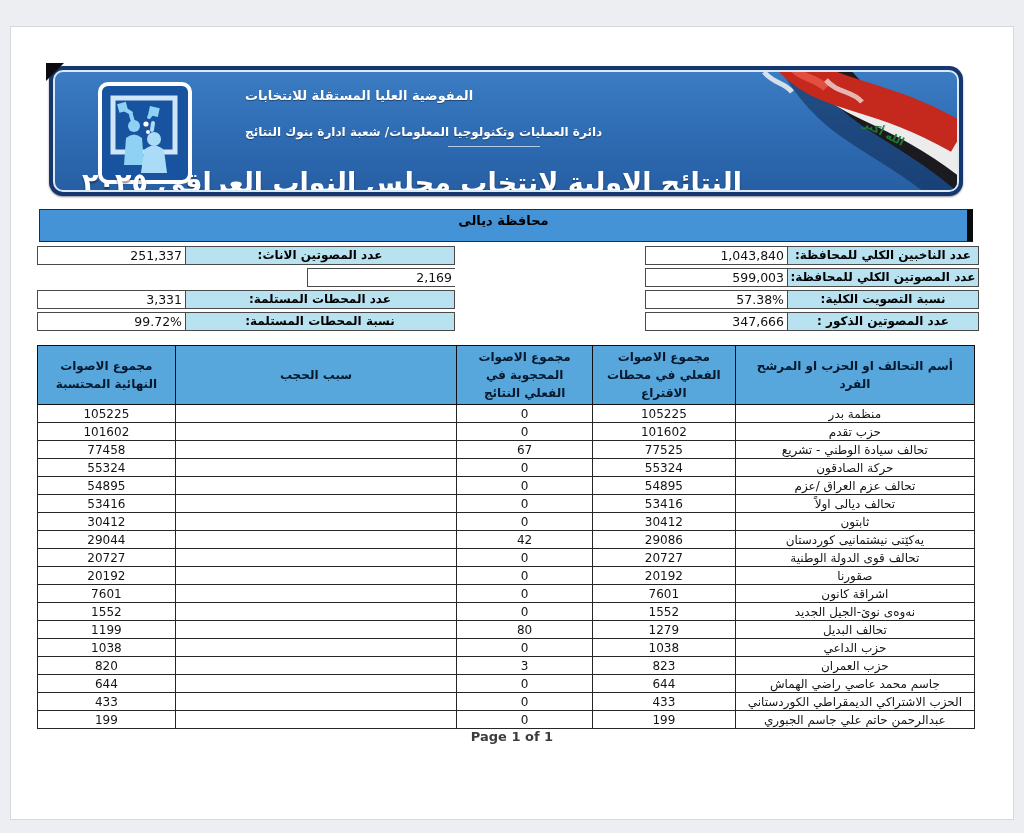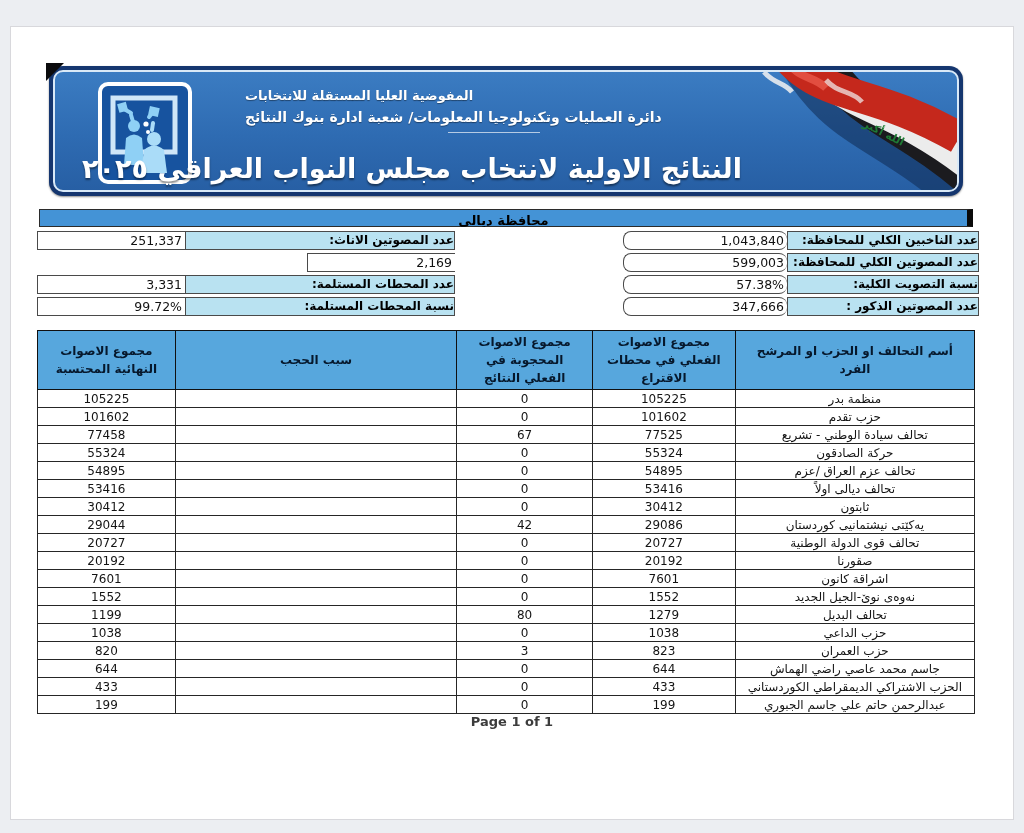--- a/index.html
+++ b/index.html
@@ -39,58 +39,58 @@
     background:linear-gradient(180deg,#3b7cc2 0%,#2e6bb2 55%,#275fa4 100%);
     overflow:hidden;
   }
   .banner-logo { position:absolute; left:42px; top:9px; width:96px; height:104px; z-index:2; }
   .banner-flag { position:absolute; right:-2px; top:-2px; width:225px; height:130px; z-index:1; }
   .banner-text {
     position:absolute; left:190px; right:215px; top:16px; z-index:3;
     text-align:left; color:#ffffff; direction:rtl;
   }
   .org-line1 { font-size:13px; font-weight:bold; text-shadow:0 1px 1px rgba(0,0,0,.4); }
-  .org-line2 { font-size:14px; font-weight:bold; margin-top:6px; text-shadow:0 1px 1px rgba(0,0,0,.4); }
+  .org-line2 { font-size:12px; font-weight:bold; margin-top:22px; text-shadow:0 1px 1px rgba(0,0,0,.4); }
   .org-divider { width:92px; height:1px; background:rgba(255,255,255,.65); margin:7px auto 0 auto; }
   .banner-title { font-size:27px; font-weight:bold; margin-top:20px; letter-spacing:0px; text-shadow:0 2px 2px rgba(0,0,0,.45); white-space:nowrap; }
 
   
   .gov-bar {
     margin:13px 40px 0 28px;
-    height:18px; line-height:21px;
+    height:33px; line-height:21px;
     background:#4493d6;
     border:1px solid #2b2b2b;
     border-right:6px solid #0a0a0a;
     text-align:center;
     font-size:13px; font-weight:bold; color:#000;
     direction:rtl;
   }
 
   
   .summary {
     display:flex; justify-content:space-between;
     direction:rtl;
     margin:4px 34px 0 26px;
   }
   .sum-group { display:block; }
   .sum-row { display:flex; direction:rtl; margin-bottom:3px; }
   .sum-label {
     background:#b9e2f1; border:1px solid #4a4a4a;
     font-size:12px; font-weight:bold; color:#000;
-    text-align:right; height:19px; line-height:17px;
+    text-align:center; height:19px; line-height:17px;
     overflow:hidden; white-space:nowrap;
   }
   .sum-value {
     background:#ffffff; border:1px solid #4a4a4a; border-right:none;
     font-size:12.5px; color:#111;
     text-align:right; direction:ltr;
     height:19px; line-height:17px; padding:0 3px;
   }
   .sum-group[data-summary-group="right"] .sum-label { width:192px; }
-  .sum-group[data-summary-group="right"] .sum-value { width:164px;border-radius:8px; }
+  .sum-group[data-summary-group="right"] .sum-value { width:142px; }
   .sum-group[data-summary-group="left"]  .sum-label { width:270px; }
   .sum-group[data-summary-group="left"]  .sum-value { width:148px; }
 
   
   .results-table {
     margin:11px 34px 0 26px;
     border-collapse:collapse;
     direction:rtl;
     width:938px;
     table-layout:fixed;

